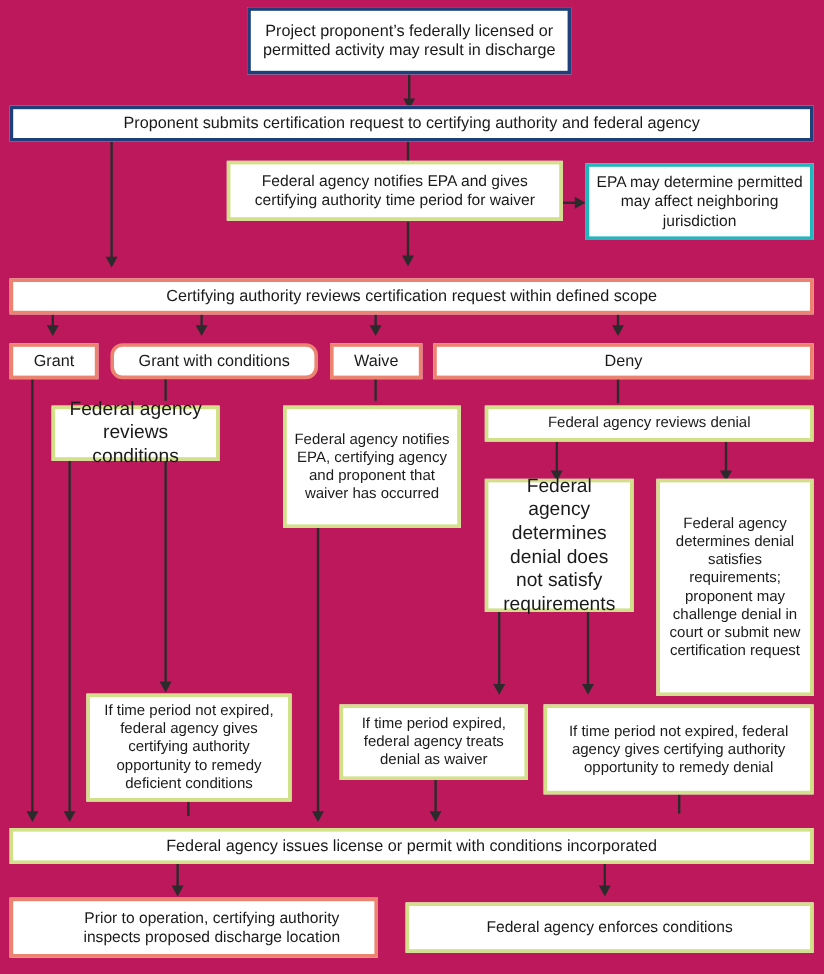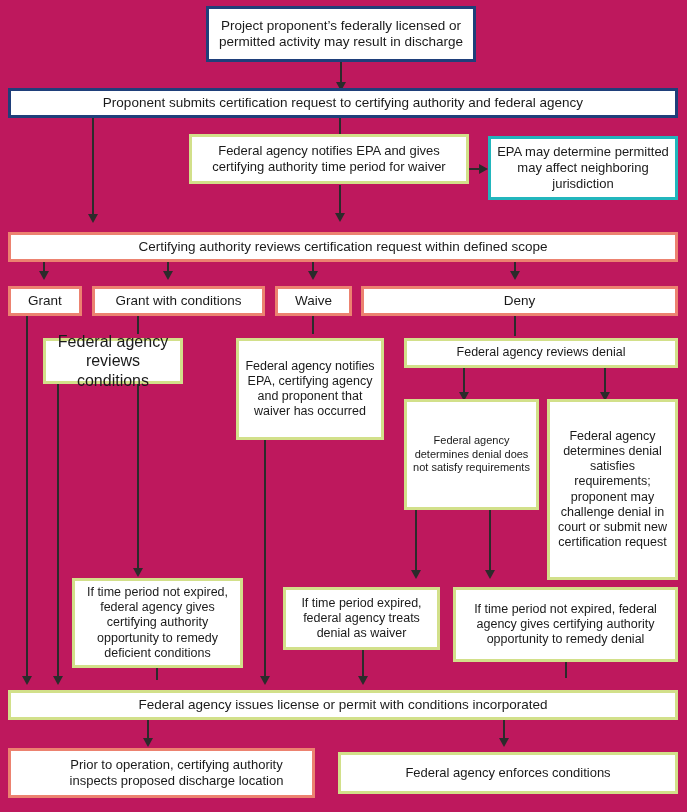--- a/index.html
+++ b/index.html
@@ -135,33 +135,33 @@
   <div class="node b-navy" style="left:8px; top:88px; width:670px; height:30px; font-size:13.5px;">Proponent submits certification request to certifying authority and federal agency</div>
 
   <div class="node b-green" style="left:189px; top:134px; width:280px; height:50px; font-size:13px;">Federal agency notifies EPA and gives certifying authority time period for waiver</div>
 
   <div class="node b-teal" style="left:488px; top:136px; width:190px; height:64px; font-size:13px;">EPA may determine permitted may affect neighboring jurisdiction</div>
 
   <div class="node b-red" style="left:8px; top:232px; width:670px; height:30px; font-size:13.5px;">Certifying authority reviews certification request within defined scope</div>
 
   <div class="node b-red" style="left:8px; top:286px; width:74px; height:30px; font-size:13.5px;">Grant</div>
 
-  <div class="node b-red" style="left:92px; top:286px; width:173px; height:30px; font-size:13.5px;">Grant with conditions</div>
+  <div class="node b-red" style="left:92px; top:286px; width:173px; height:30px; font-size:13.5px;border-radius:10px;">Grant with conditions</div>
 
   <div class="node b-red" style="left:275px; top:286px; width:77px; height:30px; font-size:13.5px;">Waive</div>
 
   <div class="node b-red" style="left:361px; top:286px; width:317px; height:30px; font-size:13.5px;text-align:center;">Deny</div>
 
   <div class="node b-green" style="left:43px; top:338px; width:140px; height:46px; font-size:16px;">Federal agency reviews conditions</div>
 
   <div class="node b-green" style="left:236px; top:338px; width:148px; height:102px; font-size:12.5px;">Federal agency notifies EPA, certifying agency and proponent that waiver has occurred</div>
 
   <div class="node b-green" style="left:404px; top:338px; width:274px; height:30px; font-size:12.5px;">Federal agency reviews denial</div>
 
-  <div class="node b-green" style="left:404px; top:399px; width:135px; height:111px; font-size:11px;">Federal agency determines denial does not satisfy requirements</div>
+  <div class="node b-green" style="left:404px; top:399px; width:124px; height:111px; font-size:16px;">Federal agency determines denial does not satisfy requirements</div>
 
   <div class="node b-green" style="left:547px; top:399px; width:131px; height:181px; font-size:12.5px;">Federal agency determines denial satisfies requirements; proponent may challenge denial in court or submit new certification request</div>
 
   <div class="node b-green" style="left:72px; top:578px; width:171px; height:90px; font-size:12.5px;">If time period not expired, federal agency gives certifying authority opportunity to remedy deficient conditions</div>
 
   <div class="node b-green" style="left:283px; top:587px; width:157px; height:63px; font-size:12.5px;">If time period expired, federal agency treats denial as waiver</div>
 
   <div class="node b-green" style="left:453px; top:587px; width:225px; height:75px; font-size:12.5px;">If time period not expired, federal agency gives certifying authority opportunity to remedy denial</div>
 
   <div class="node b-green" style="left:8px; top:690px; width:670px; height:30px; font-size:13.5px;">Federal agency issues license or permit with conditions incorporated</div>

